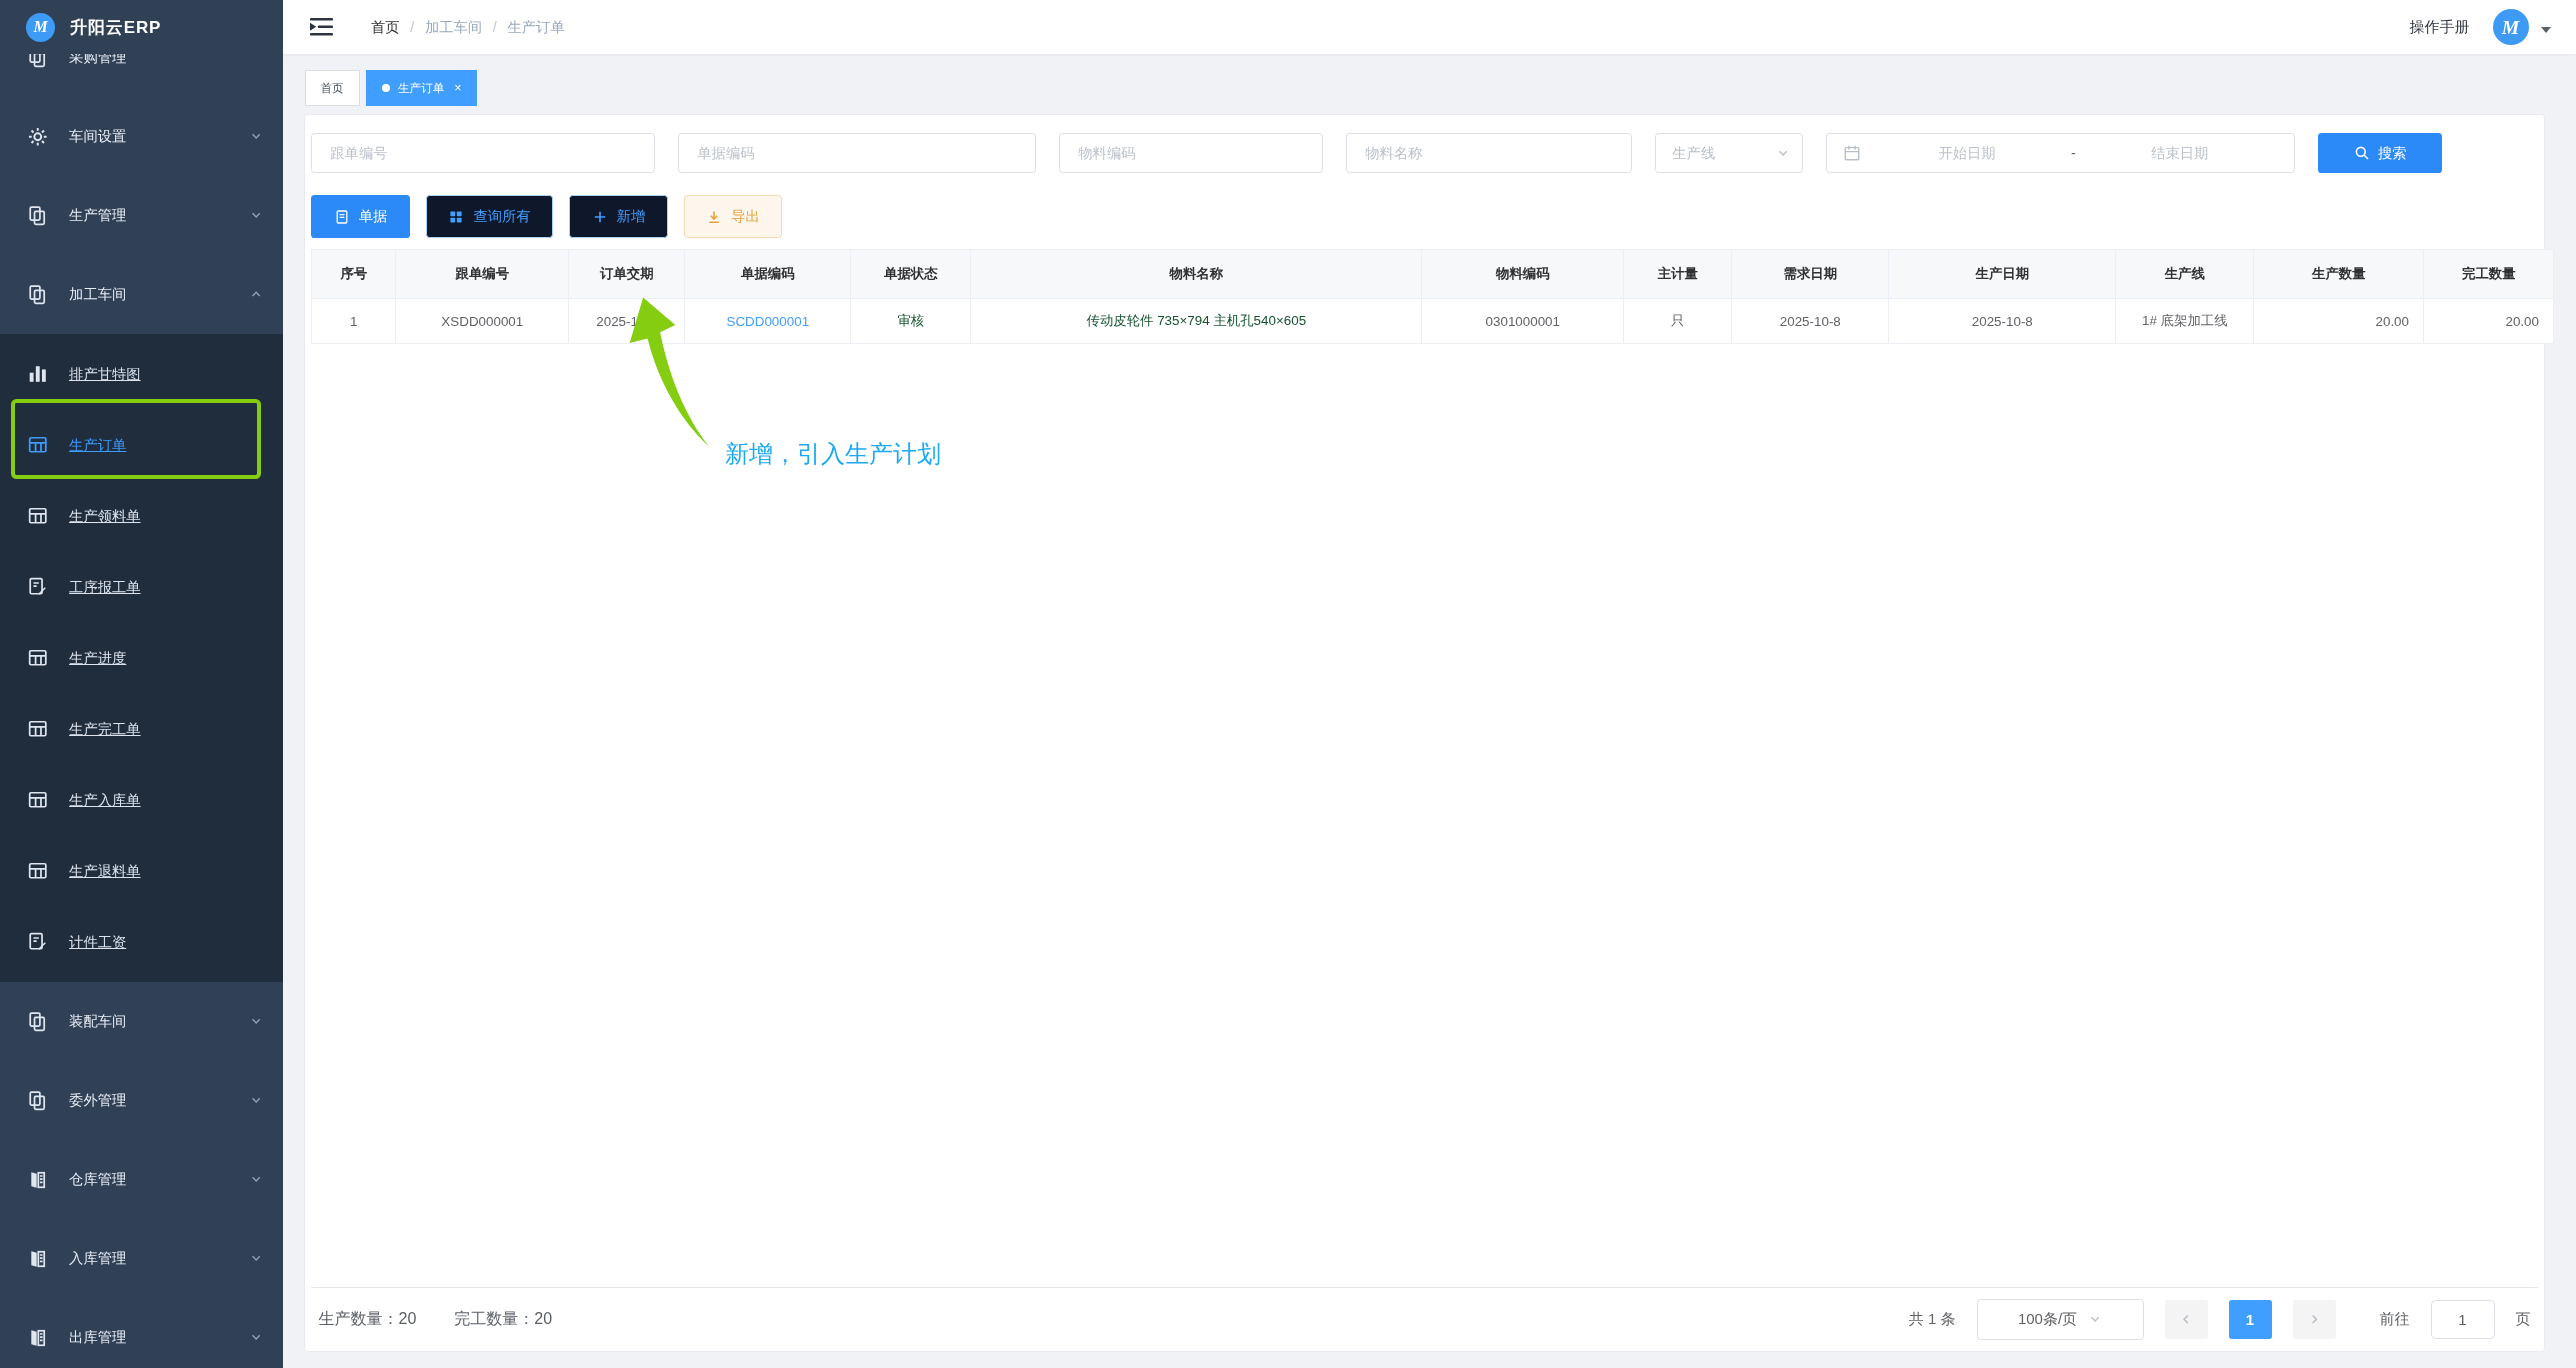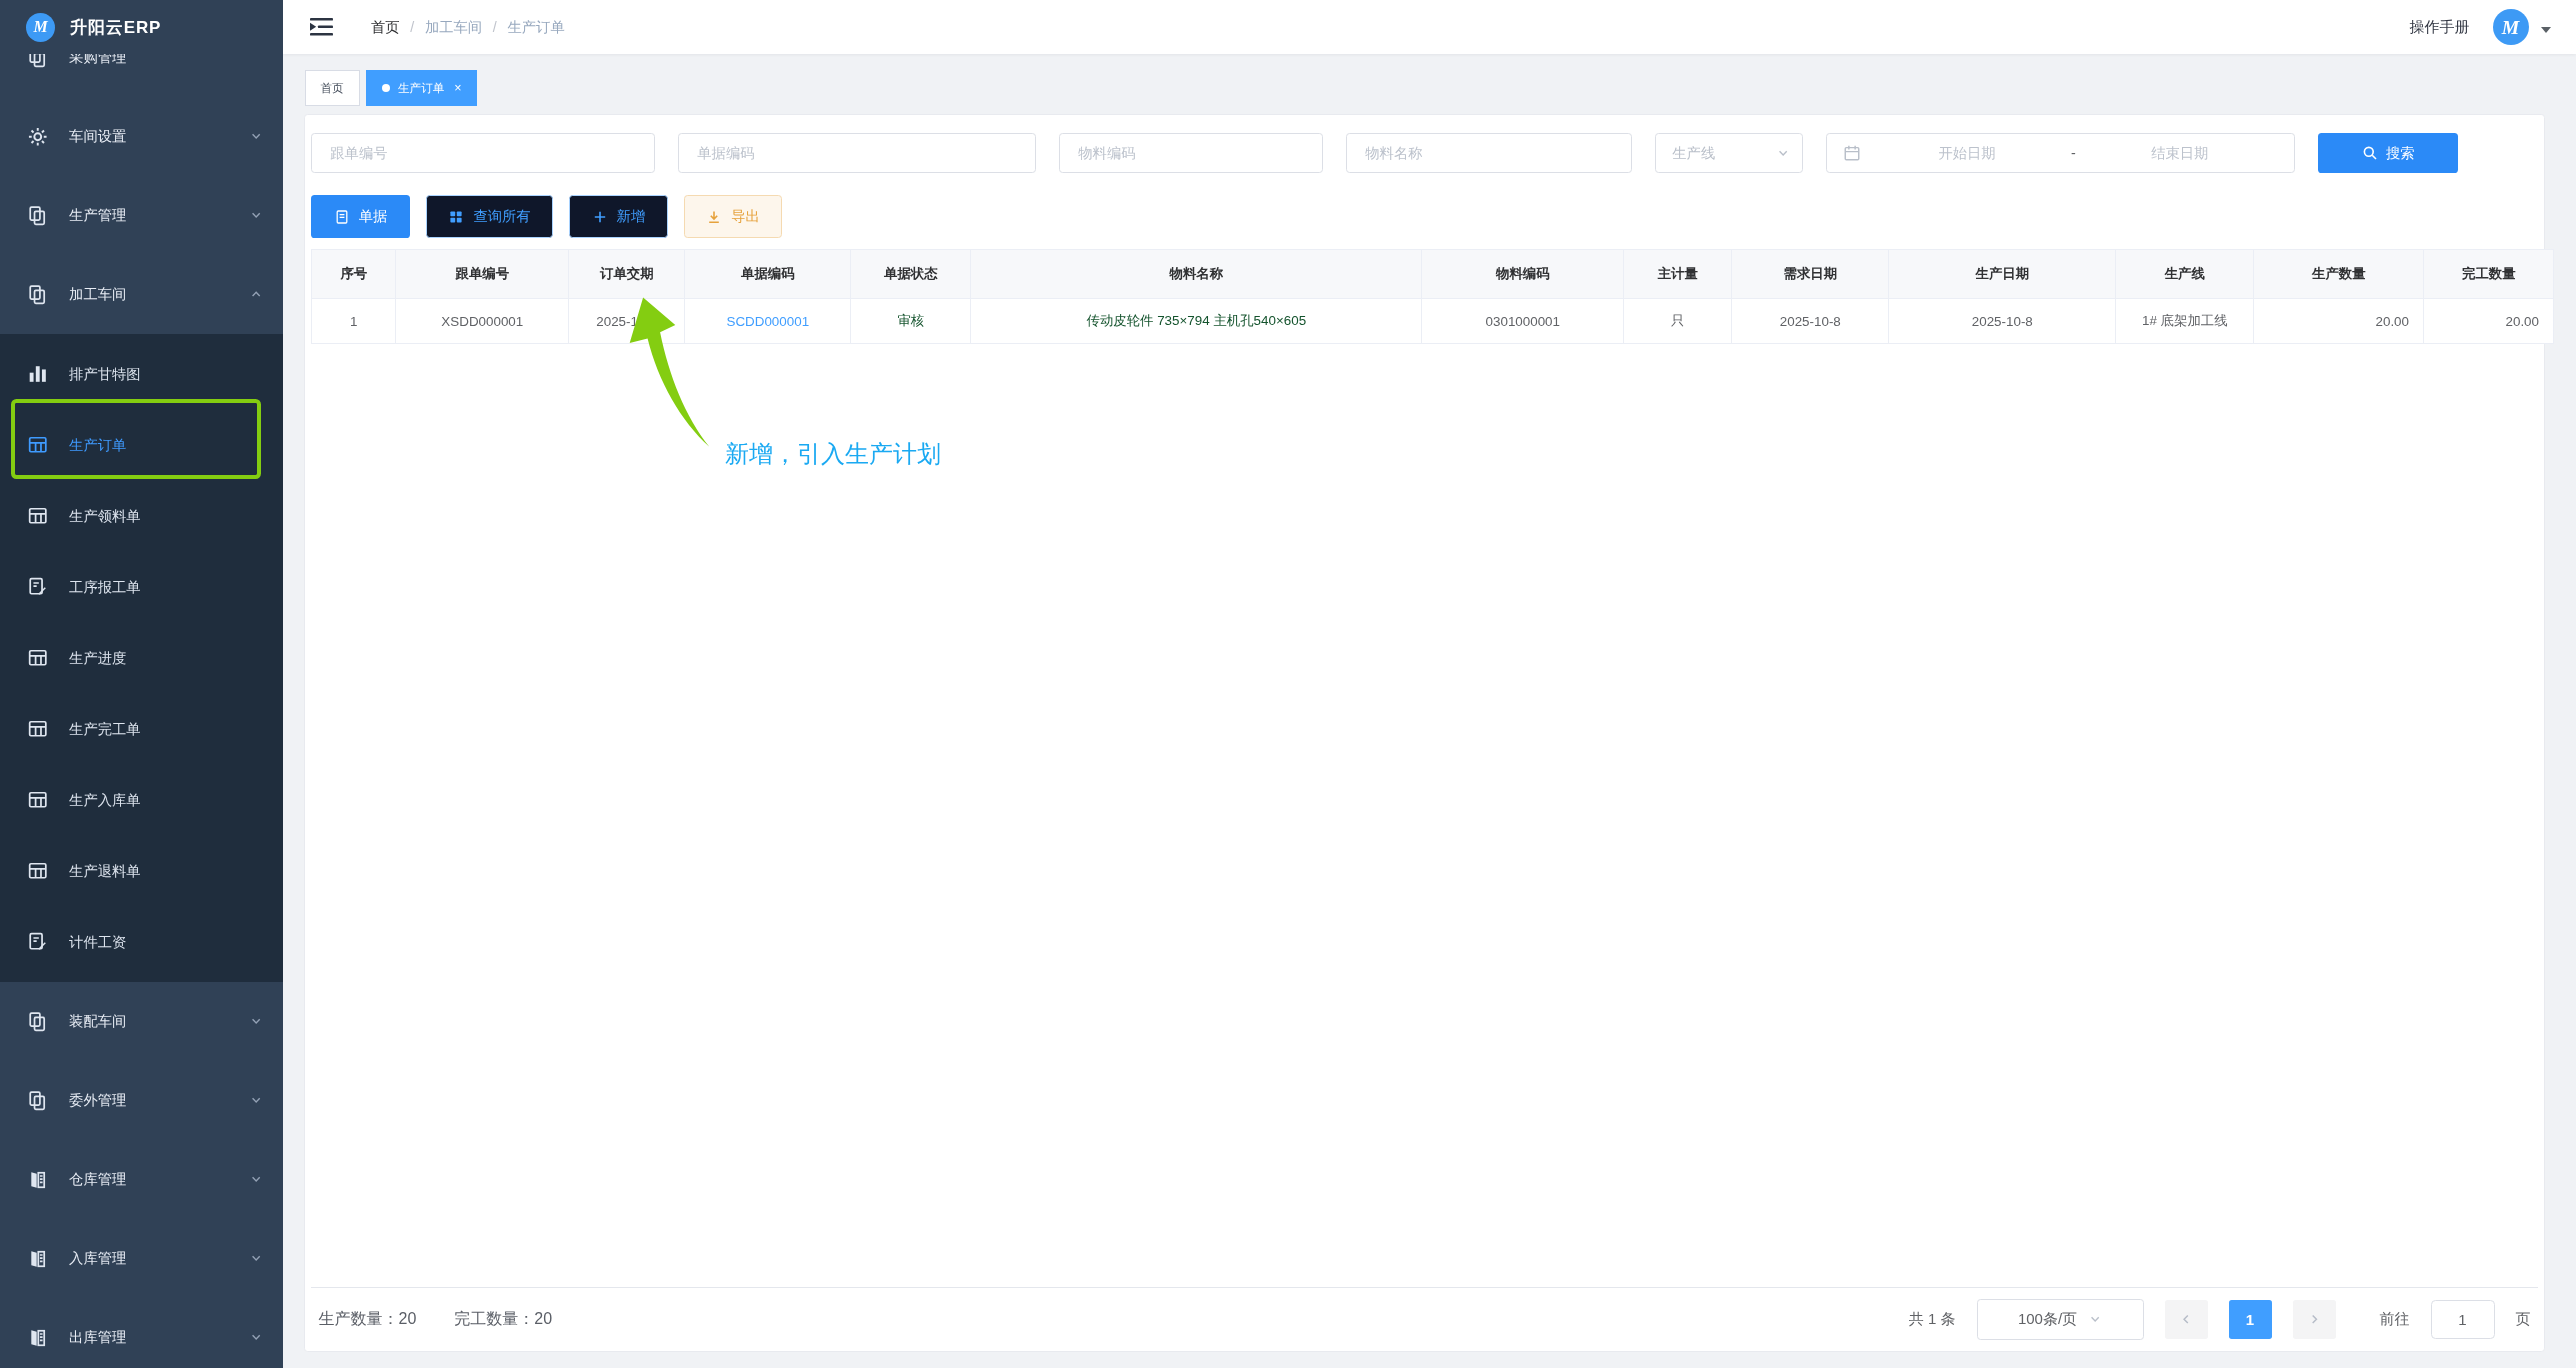--- a/index.html
+++ b/index.html
@@ -15,21 +15,21 @@
   .logo-title { color:#fff; font-size:17px; font-weight:bold; margin-left:15px; letter-spacing:0.9px; }
   .menu { position:absolute; left:0; top:54px; right:0; bottom:0; overflow:hidden; }
   .m-item, .s-item { display:flex; align-items:center; padding:0 19.7px 0 27px; font-size:14.3px; color:#e8edf5; cursor:pointer; }
   .m-item { height:79px; }
   .m-item.clipped { margin-top:-36px; }
   .m-icon { width:21.5px; height:21.5px; margin-right:20.6px; flex:0 0 21.5px; color:#dfe6f0; }
   .m-icon svg { width:21.5px; height:21.5px; display:block; }
   .chev { margin-left:auto; color:#93a1b5; }
   .chev svg { width:14.3px; height:14.3px; display:block; }
   .sub-block { background:#1f2d3d; padding:4.5px 0; position:relative; }
-  .s-item { height:71px; color:#dde4ee; }
+  .s-item { height:71px; color:#dde4ee;text-decoration:underline; }
   .s-item.active { color:#3f9bff; }
   .s-item.active .m-icon { color:#3f9bff; }
   .hl-box { position:absolute; left:10.7px; top:65px; width:250px; height:80px;
     border:4.5px solid #84cd11; border-radius:5.4px; pointer-events:none; z-index:4; }
 
   
   .topbar { position:absolute; left:283px; top:0; right:0; height:54px; background:#fff;
     box-shadow:0 0.9px 3.6px rgba(0,21,41,.08); display:flex; align-items:center; z-index:4; }
   .hamburger { margin-left:27px; width:23px; height:19.7px; cursor:pointer; color:#2c3442; }
   .breadcrumb { margin-left:38px; display:flex; align-items:center; font-size:14.3px; }
@@ -64,21 +64,21 @@
   .f-select { width:148px; height:40px; border:0.9px solid #dcdfe6; border-radius:3.6px; display:flex;
     align-items:center; padding:0 12.5px 0 16px; color:#b9bfc9; font-size:14.3px; cursor:pointer; background:#fff; }
   .f-select .chev { color:#b9bfc9; }
   .daterange { width:469px; height:40px; border:0.9px solid #dcdfe6; border-radius:3.6px; display:flex;
     align-items:center; padding:0 16px; background:#fff; }
   .daterange .cal { width:18px; height:18px; color:#b9bfc9; margin-right:7.2px; }
   .d-in { flex:1; border:none; outline:none; text-align:center; font-size:14.3px; color:#606266;
     font-family:inherit; min-width:0; background:transparent; }
   .d-in::placeholder { color:#bcc2cc; }
   .d-sep { color:#606266; font-size:14.3px; padding:0 5.4px; }
-  .search-btn { width:140px; height:40px; background:#2b8af7; color:#fff; border:none; border-radius:3.6px;
+  .search-btn { width:124px; height:40px; background:#2b8af7; color:#fff; border:none; border-radius:3.6px;
     font-size:14.3px; display:flex; align-items:center; justify-content:center; gap:8px; cursor:pointer; font-family:inherit; }
   .btn-icon { width:16px; height:16px; display:block; }
 
   .toolbar { display:flex; align-items:center; gap:16px; margin-top:22.4px; }
   .btn { height:43px; border-radius:3.6px; font-size:14.3px; display:inline-flex; align-items:center;
     justify-content:center; gap:9px; cursor:pointer; border:0.9px solid transparent; padding:0 21.5px; font-family:inherit; }
   .btn-primary { background:#2b8af7; color:#fff; }
   .btn-plain { background:#0f172a; border-color:#a9d3ff; color:#409eff; }
   .btn-warn { background:#fdf6ec; border-color:#f5dab1; color:#e6a23c; }
 

